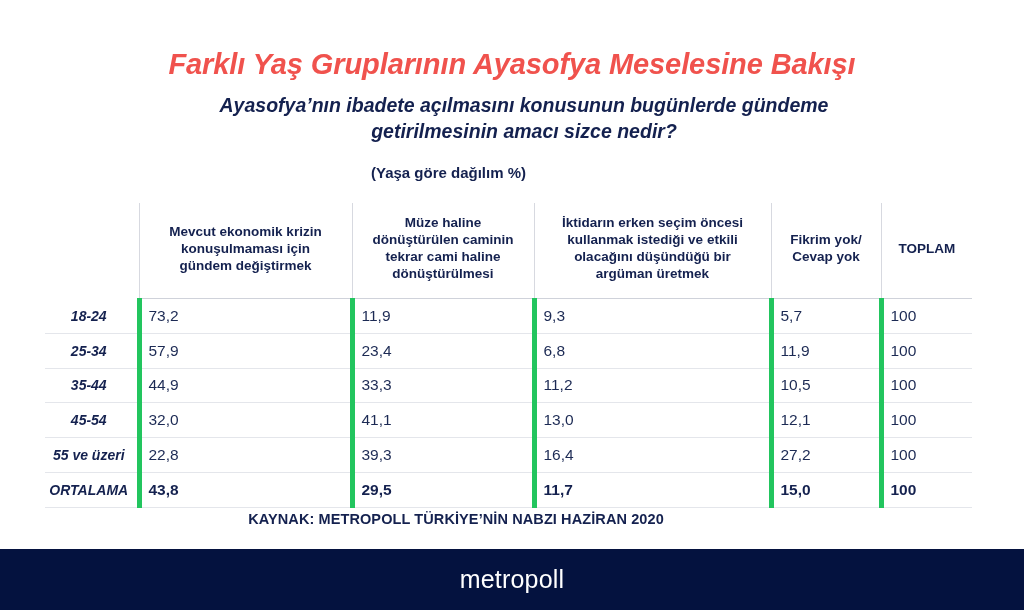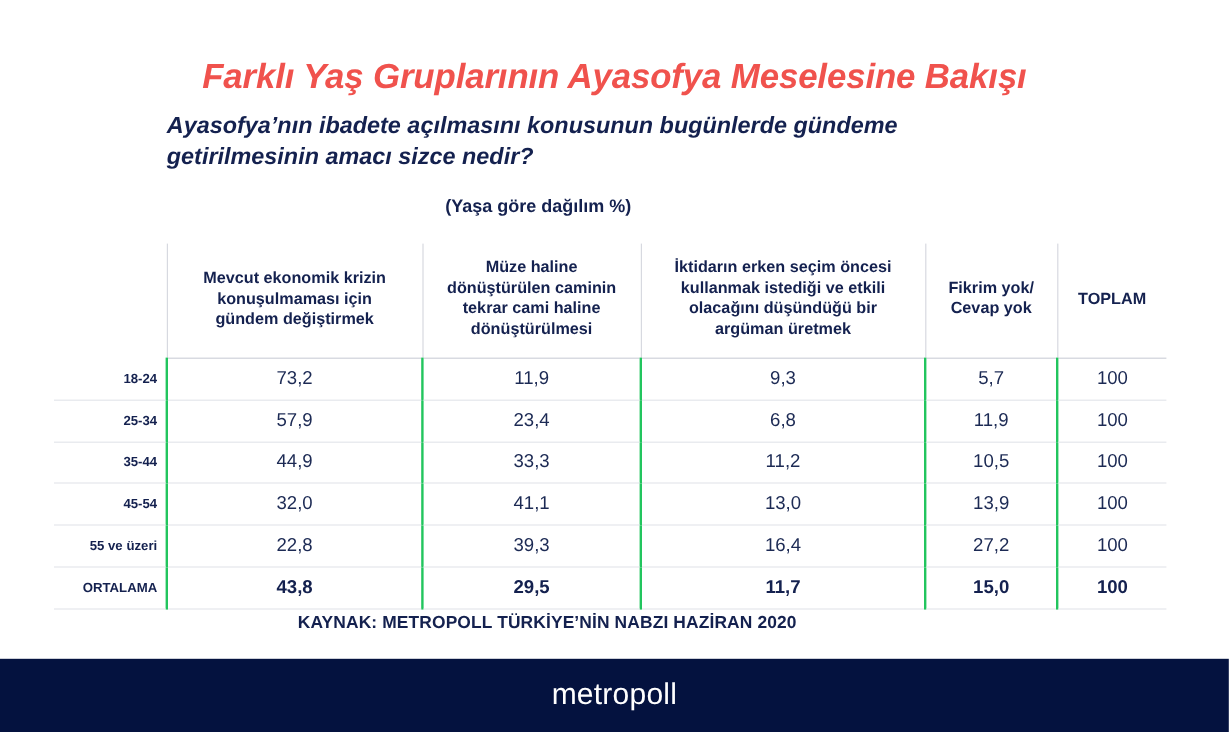--- a/index.html
+++ b/index.html
@@ -32,23 +32,24 @@
     font-size: 29px;
     font-weight: bold;
     font-style: italic;
     color: #F0524D;
     letter-spacing: -0.1px;
     white-space: nowrap;
   }
 
   .subtitle {
     position: absolute;
-    left: 139px;
+    left: 164px;
     top: 92px;
     width: 720px;
+    text-align: center;
     font-size: 19.5px;
     line-height: 26px;
     font-weight: bold;
     font-style: italic;
     color: #14214f;
   }
 
   .note {
     position: absolute;
     left: 0;
@@ -97,35 +98,35 @@
     border-left: none;
     border-bottom: none;
   }
   table.data th.first-data-col {
     border-left: 1px solid #d7d9e0;
   }
 
   table.data td {
     font-size: 15.5px;
     color: #1c2a54;
-    text-align: center;
     vertical-align: middle;
     height: 33.8px;
     padding: 0 7px;
-    border-left: 2px solid #22c55e;
+    border-left: 5px solid #22c55e;
     border-bottom: 1px solid #e4e6eb;
   }
 
   table.data td.rowhdr {
-    text-align: right;
-    font-weight: bold;
-    font-size: 11px;
+    text-align: center;
+    font-weight: bold;
+    font-size: 14px;
     color: #14214f;
     border-left: none;
     padding-left: 3px;
+    font-style: italic;
   }
 
   table.data tr.avg td {
     font-weight: bold;
     color: #14214f;
   }
   table.data tr.avg td { border-bottom: 1px solid #e4e6eb; }
 
   
   .source {
@@ -233,21 +234,21 @@
           <td>33,3</td>
           <td>11,2</td>
           <td>10,5</td>
           <td>100</td>
         </tr>
         <tr>
           <td class="rowhdr">45-54</td>
           <td>32,0</td>
           <td>41,1</td>
           <td>13,0</td>
-          <td>13,9</td>
+          <td>12,1</td>
           <td>100</td>
         </tr>
         <tr>
           <td class="rowhdr">55 ve üzeri</td>
           <td>22,8</td>
           <td>39,3</td>
           <td>16,4</td>
           <td>27,2</td>
           <td>100</td>
         </tr>

